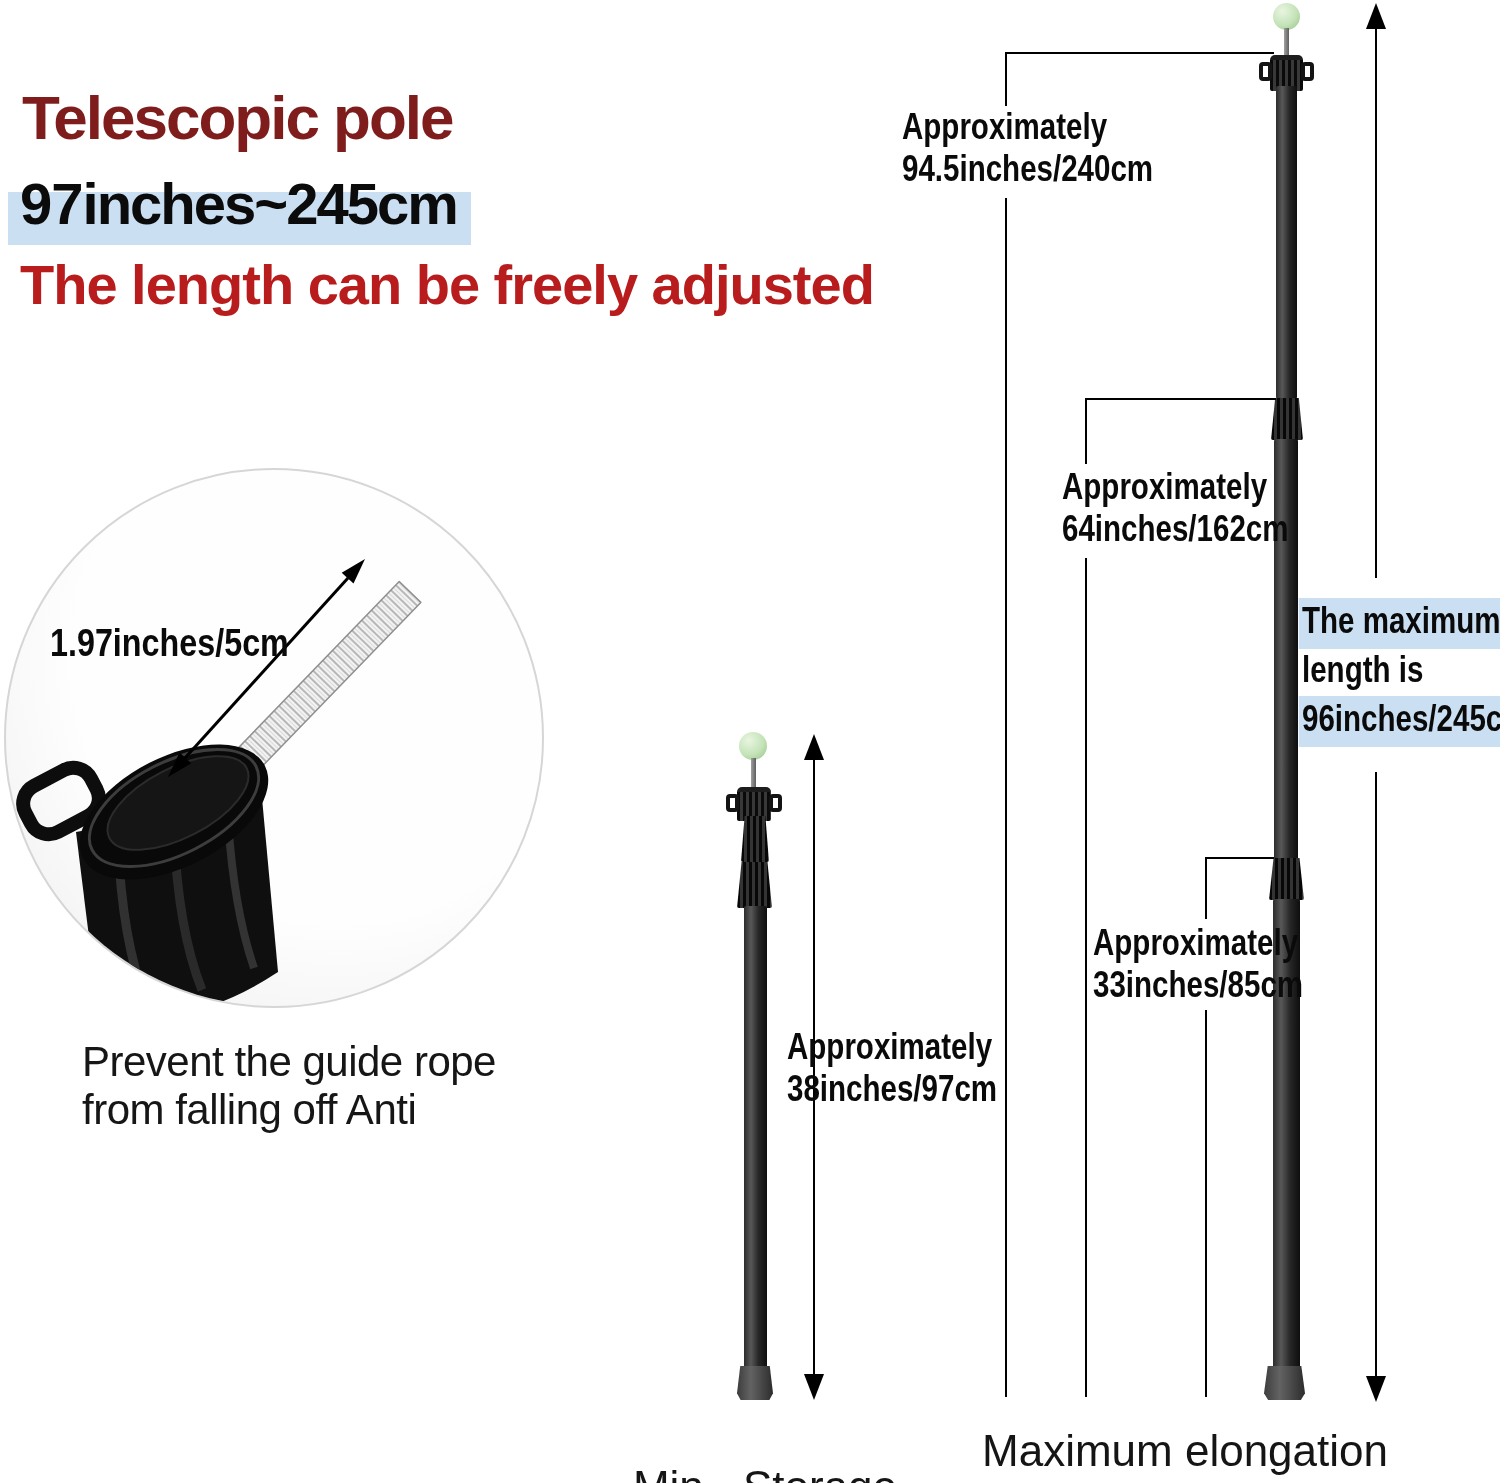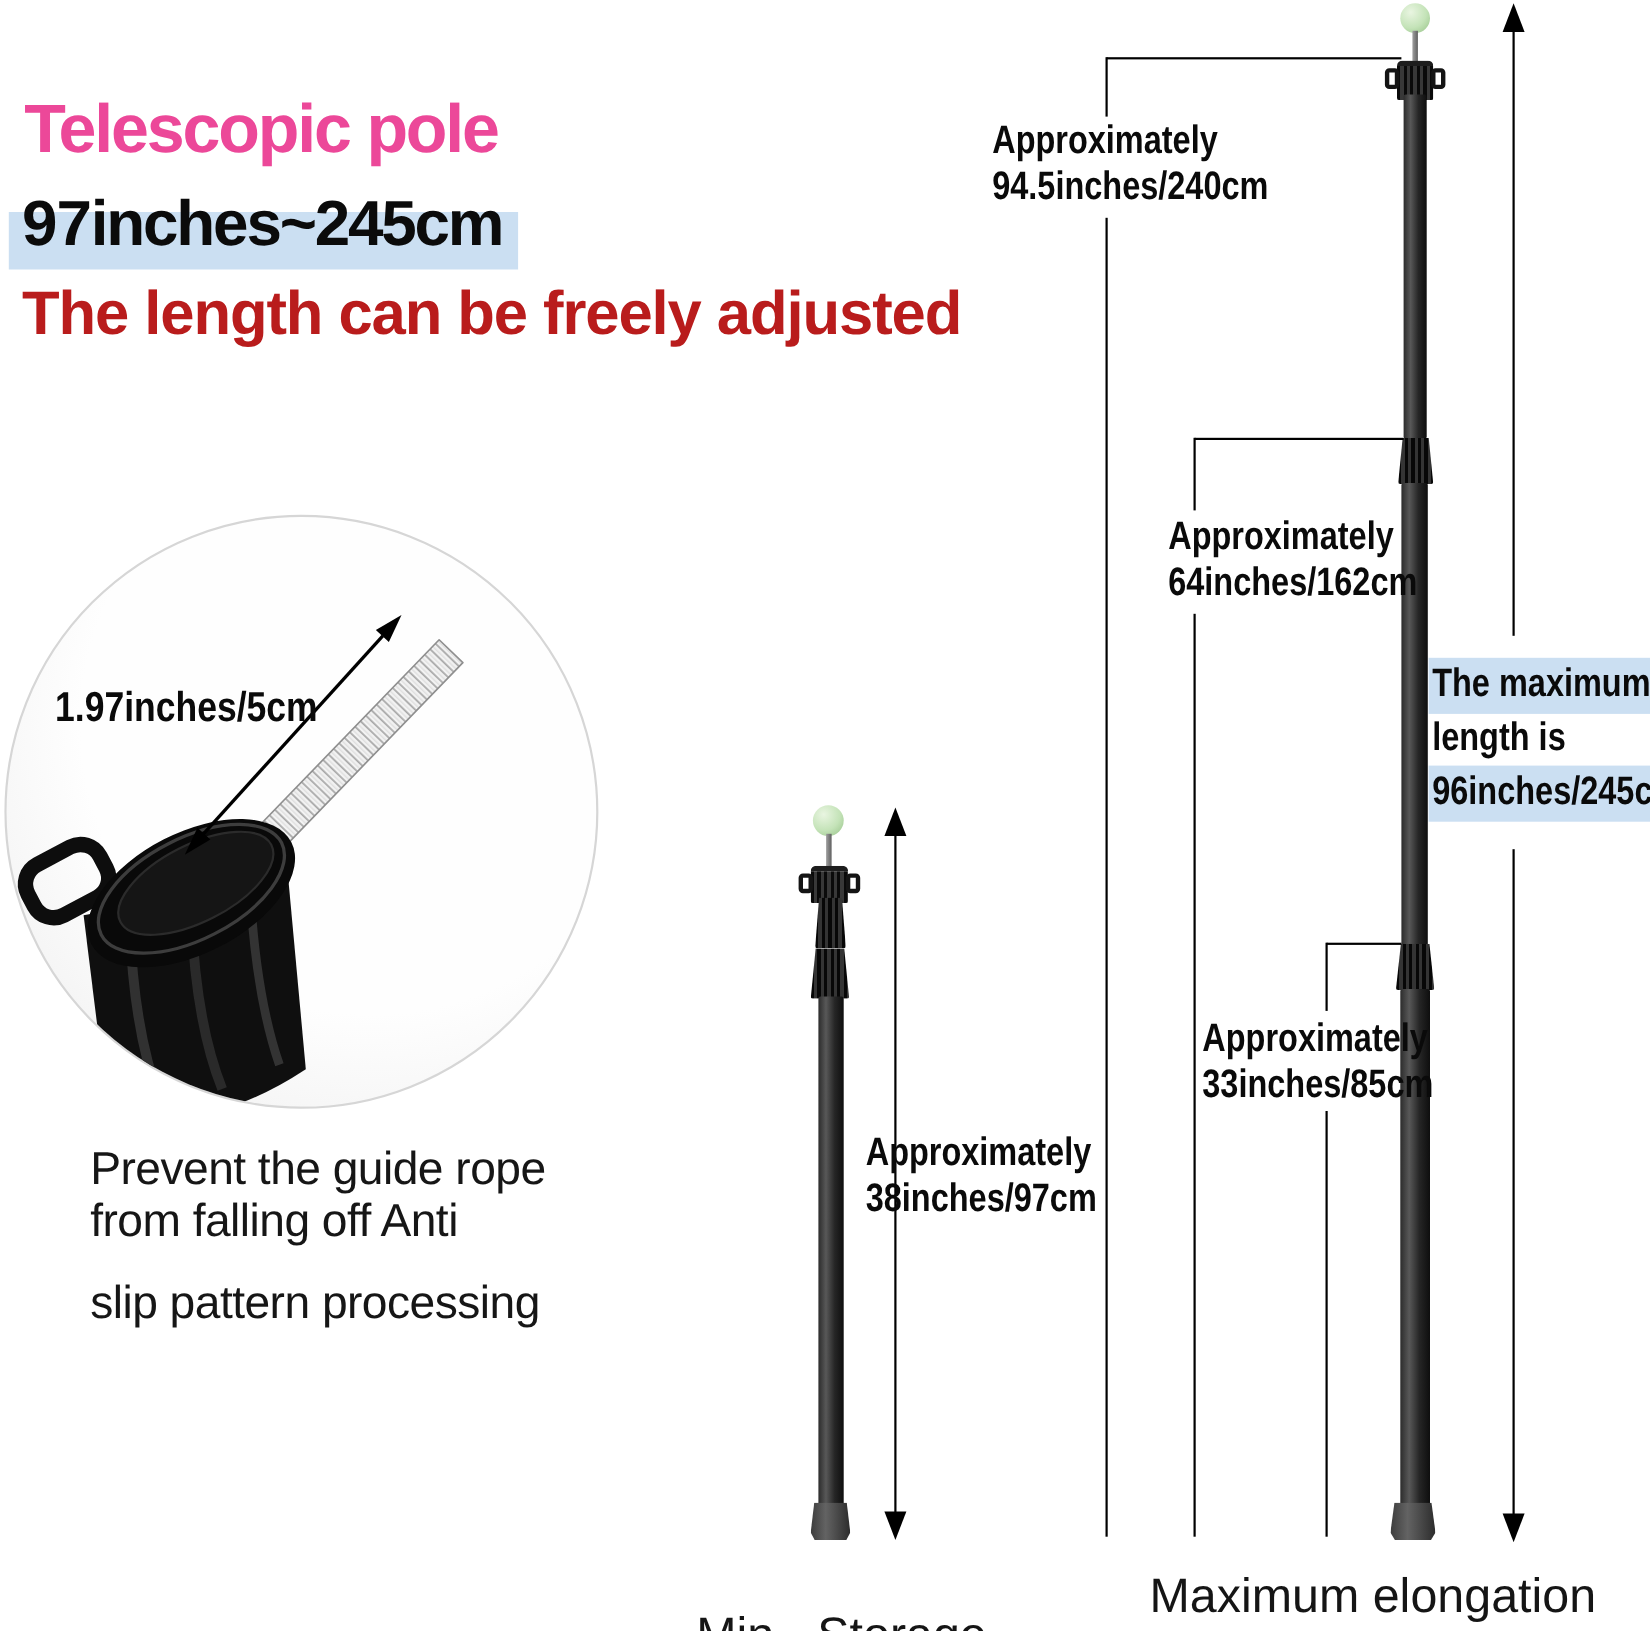--- a/index.html
+++ b/index.html
@@ -3,21 +3,21 @@
 <meta charset="utf-8">
 <style>
   html,body{margin:0;padding:0;background:#fff;}
   .canvas{
     position:relative;width:1500px;height:1483px;background:#ffffff;overflow:hidden;
     font-family:"Liberation Sans", sans-serif;color:#111;
   }
   .abs{position:absolute;}
 
   
-  .title{left:22px;top:82px;font-size:62px;font-weight:700;letter-spacing:-2px;color:#ec4899;}
+  .title{left:22px;top:82px;font-size:62px;font-weight:700;letter-spacing:-2px;color:#7f1d1d;}
   .subtitle{left:8px;top:170px;font-size:58px;font-weight:700;letter-spacing:-1px;
     background:linear-gradient(to bottom, transparent 30%, #cbdff2 30%);
     padding:0 14px 8px 12px;color:#0b0b0b;}
   .subtitle .unit{font-weight:600;letter-spacing:-2px;}
   .desc{left:20px;font-size:56px;font-weight:700;letter-spacing:-1px;color:#b91c1c;}
 
   
   .meas{font-size:36px;font-weight:700;line-height:42px;letter-spacing:0;
     transform:scaleX(0.82);transform-origin:left top;white-space:nowrap;color:#0a0a0a;}
   .maxmeas{font-size:36px;font-weight:700;line-height:49px;
@@ -90,21 +90,20 @@
         <line x1="179" y1="288" x2="342" y2="108" stroke="#000" stroke-width="3"></line>
         <polygon points="162,307 185.3,293.2 173.5,282.4"></polygon>
         <polygon points="359,89 347.5,113.6 335.7,102.8"></polygon>
       </g>
     </svg>
     <div class="abs tiplabel">1.97inches/5cm</div>
   </div>
 
   <div class="abs prevent-line" style="top:1038px;">Prevent the guide rope</div>
   <div class="abs prevent-line" style="top:1086px;">from falling off Anti</div>
-  <div class="abs prevent-line" style="top:1160px;">slip pattern processing</div>
 
   <div>
     <div class="abs ball" style="left:739px;top:732px;width:28px;height:28px;"></div>
     <div class="abs stick" style="left:751px;top:758px;width:5px;height:31px;"></div>
     <div class="abs topcap" style="left:737px;top:787px;width:34px;height:29px;"></div>
     <div class="abs tab" style="left:726px;top:794px;width:5px;height:10px;"></div>
     <div class="abs tab" style="left:769px;top:794px;width:5px;height:10px;"></div>
     <div class="abs collar" style="left:741px;top:816px;width:28px;height:46px;"></div>
     <div class="abs collar" style="left:737px;top:862px;width:35px;height:46px;"></div>
     <div class="abs shaft" style="left:744px;top:906px;width:23px;height:462px;"></div>
@@ -172,15 +171,15 @@
     <div class="abs ah down" style="left:1366px;top:1376px;"></div>
   </div>
 
   <div class="abs maxmeas" style="left:1302px;top:596px;">
     <div><span class="hl">The maximum</span></div>
     <div><span>length is</span></div>
     <div><span class="hl">96inches/245cm</span></div>
   </div>
 
   <div class="abs caption" style="left:615px;top:1426px;width:300px;margin-top:36px;">Min - Storage</div>
-  <div class="abs caption" style="left:1038px;top:1426px;width:420px;">Maximum elongation</div>
+  <div class="abs caption" style="left:975px;top:1426px;width:420px;">Maximum elongation</div>
 
 </div>
 
 </body></html>

